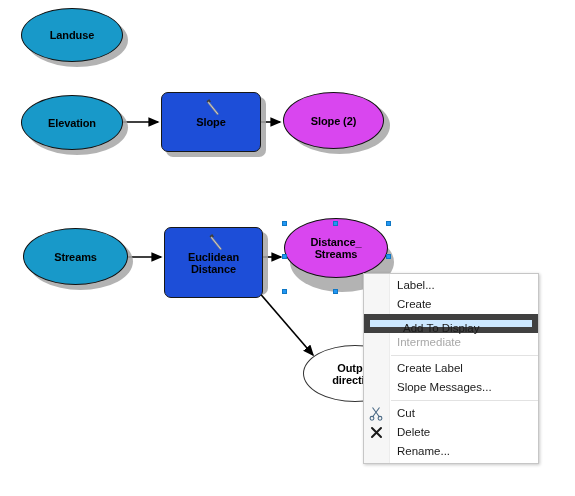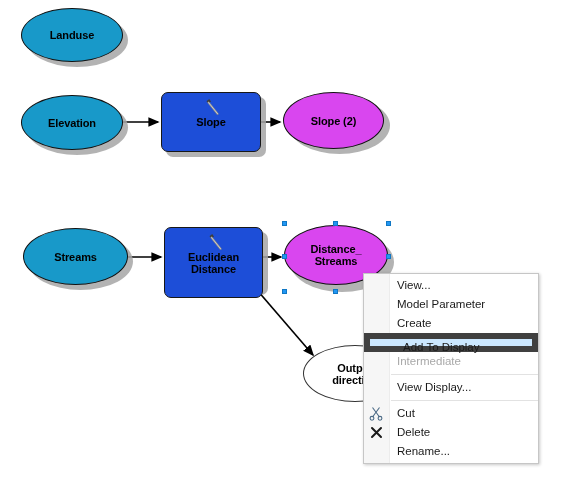--- a/index.html
+++ b/index.html
@@ -188,21 +188,21 @@
     <svg class="hammer" viewBox="0 0 20 18">
       <path d="M4.5,3.2 L7.2,1.0 L9.0,3.4 L6.4,5.4 Z" fill="#3d3d3d"></path>
       <path d="M6.6,4.6 L15.6,15.8" stroke="#8c8c8c" stroke-width="2.1" stroke-linecap="round"></path>
       <path d="M6.6,4.6 L15.6,15.8" stroke="#d8d8d8" stroke-width="0.8" stroke-linecap="round"></path>
     </svg>
     <span class="label">Euclidean
 Distance</span>
   </div>
 
   <div class="ellipse-shadow" style="left:282px; top:232px; width:104px; height:60px;"></div>
-  <div class="node ellipse data-green" style="left:276px; top:225px; width:104px; height:60px;">
+  <div class="node ellipse data-green" style="left:276px; top:218px; width:104px; height:60px;">
     <span class="label">Distance_
 Streams</span>
   </div>
 
   <div class="handle" style="left:274px; top:221px;"></div>
   <div class="handle" style="left:325px; top:221px;"></div>
   <div class="handle" style="left:378px; top:221px;"></div>
   <div class="handle" style="left:274px; top:254px;"></div>
   <div class="handle" style="left:378px; top:254px;"></div>
   <div class="handle" style="left:274px; top:289px;"></div>
@@ -211,39 +211,39 @@
 
   <div class="node ellipse data-white" style="left:295px; top:345px; width:104px; height:57px;">
     <span class="label">Output
 direction</span>
   </div>
 
   <div id="context-menu">
     <div class="gutter"></div>
 
     <div class="menu-item">
-      <span>View...</span>
-    </div>
-    <div class="menu-item">
-      <span>Model Parameter</span>
+      <span>Label...</span>
     </div>
     <div class="menu-item">
       <span>Create</span>
     </div>
     <div class="menu-item selected">
       <span>Add To Display</span>
     </div>
     <div class="menu-item disabled">
       <span>Intermediate</span>
     </div>
 
     <div class="menu-sep"></div>
 
     <div class="menu-item">
-      <span>View Display...</span>
+      <span>Create Label</span>
+    </div>
+    <div class="menu-item">
+      <span>Slope Messages...</span>
     </div>
 
     <div class="menu-sep"></div>
 
     <div class="menu-item">
       <svg class="menu-icon" viewBox="0 0 15 15">
         <path d="M3.5,1.5 L10.5,11" stroke="#4b6a86" stroke-width="1.1" fill="none"></path>
         <path d="M10.5,1.5 L3.5,11" stroke="#4b6a86" stroke-width="1.1" fill="none"></path>
         <circle cx="3.0" cy="12.3" r="1.9" fill="none" stroke="#4b6a86" stroke-width="1.1"></circle>
         <circle cx="11.0" cy="12.3" r="1.9" fill="none" stroke="#4b6a86" stroke-width="1.1"></circle>

